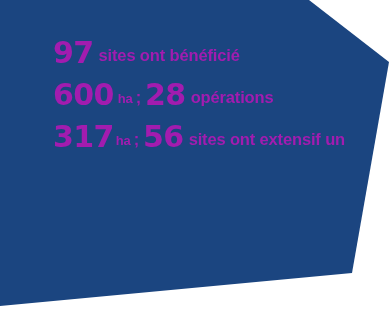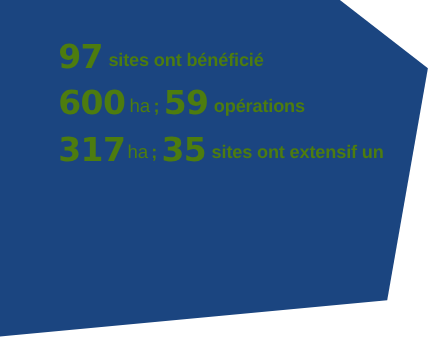--- a/index.html
+++ b/index.html
@@ -35,38 +35,38 @@
   }
   .stat-block {
     margin: 0 0 9px 0;
     color: #ffffff;
   }
   .stat-line {
     font-size: 16.5px;
     line-height: 1.33;
     letter-spacing: -0.15px;
     font-weight: 600;
-    color: #4d7c0f;
+    color: #a21caf;
     margin: 0;
   }
   .stat-line.first {
     line-height: 1.18;
   }
   .big-num {
     font-family: "DejaVu Sans", sans-serif;
     font-size: 30px;
     font-weight: 700;
     letter-spacing: -0.6px;
     line-height: 1;
     vertical-align: -2px;
     padding-right: 1px;
   }
   .unit {
-    font-size: 17px;
-    font-weight: 400;
+    font-size: 13px;
+    font-weight: 700;
     padding: 0 1px 0 3px;
   }
   .unit.tight {
     padding-left: 1px;
   }
   .sep {
     font-size: 16.5px;
     font-weight: 600;
     padding: 0 4px 0 2px;
   }
@@ -89,24 +89,24 @@
   <div id="stats-content">
 
     <div class="stat-block" id="block-1">
       <p class="stat-line first">
         <span class="big-num">97</span><span class="tail">sites ont bénéficié</span>
       </p>
     </div>
 
     <div class="stat-block" id="block-2">
       <p class="stat-line first">
-        <span class="big-num">600</span><span class="unit">ha</span><span class="sep">;</span><span class="big-num">59</span><span class="tail">opérations</span>
+        <span class="big-num">600</span><span class="unit">ha</span><span class="sep">;</span><span class="big-num">28</span><span class="tail">opérations</span>
       </p>
     </div>
 
     <div class="stat-block" id="block-3">
       <p class="stat-line first">
-        <span class="big-num">317</span><span class="unit tight">ha</span><span class="sep">;</span><span class="big-num">35</span><span class="tail">sites ont extensif un</span>
+        <span class="big-num">317</span><span class="unit tight">ha</span><span class="sep">;</span><span class="big-num">56</span><span class="tail">sites ont extensif un</span>
       </p>
     </div>
 
   </div>
 </div>
 
 </body></html>

